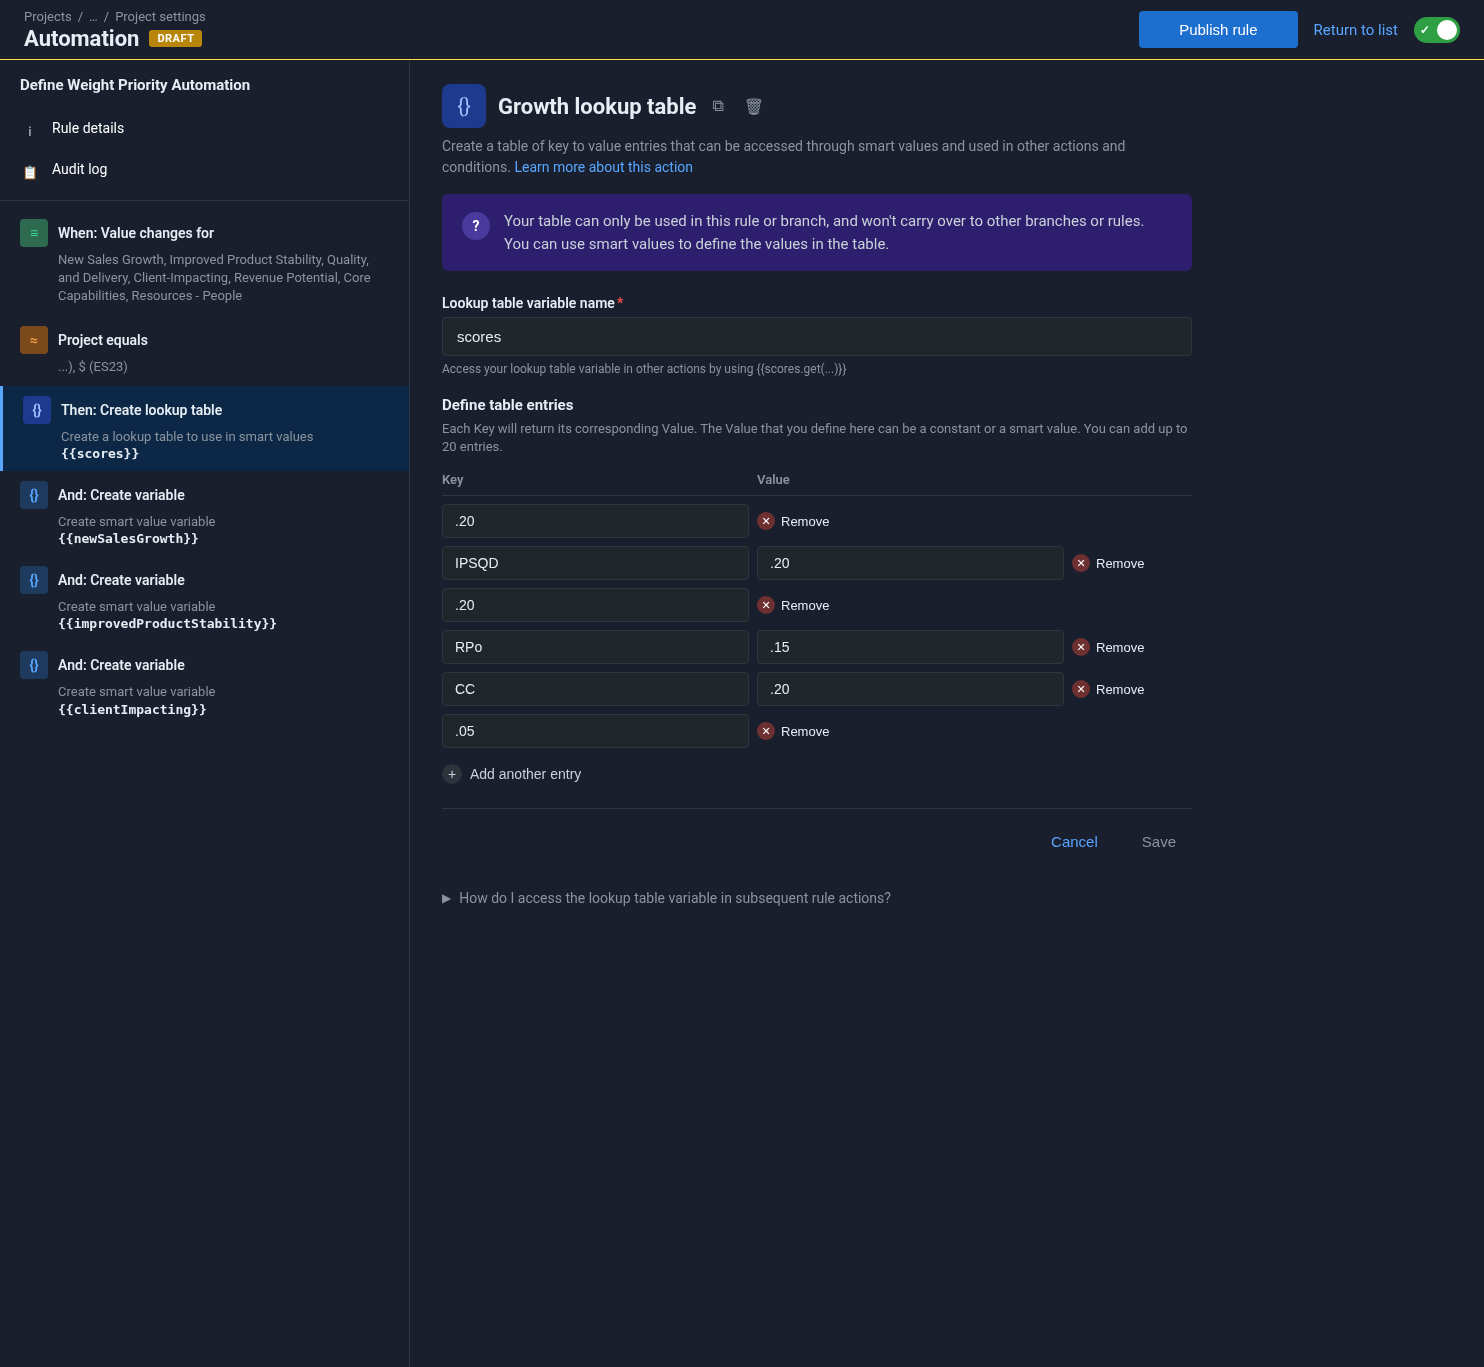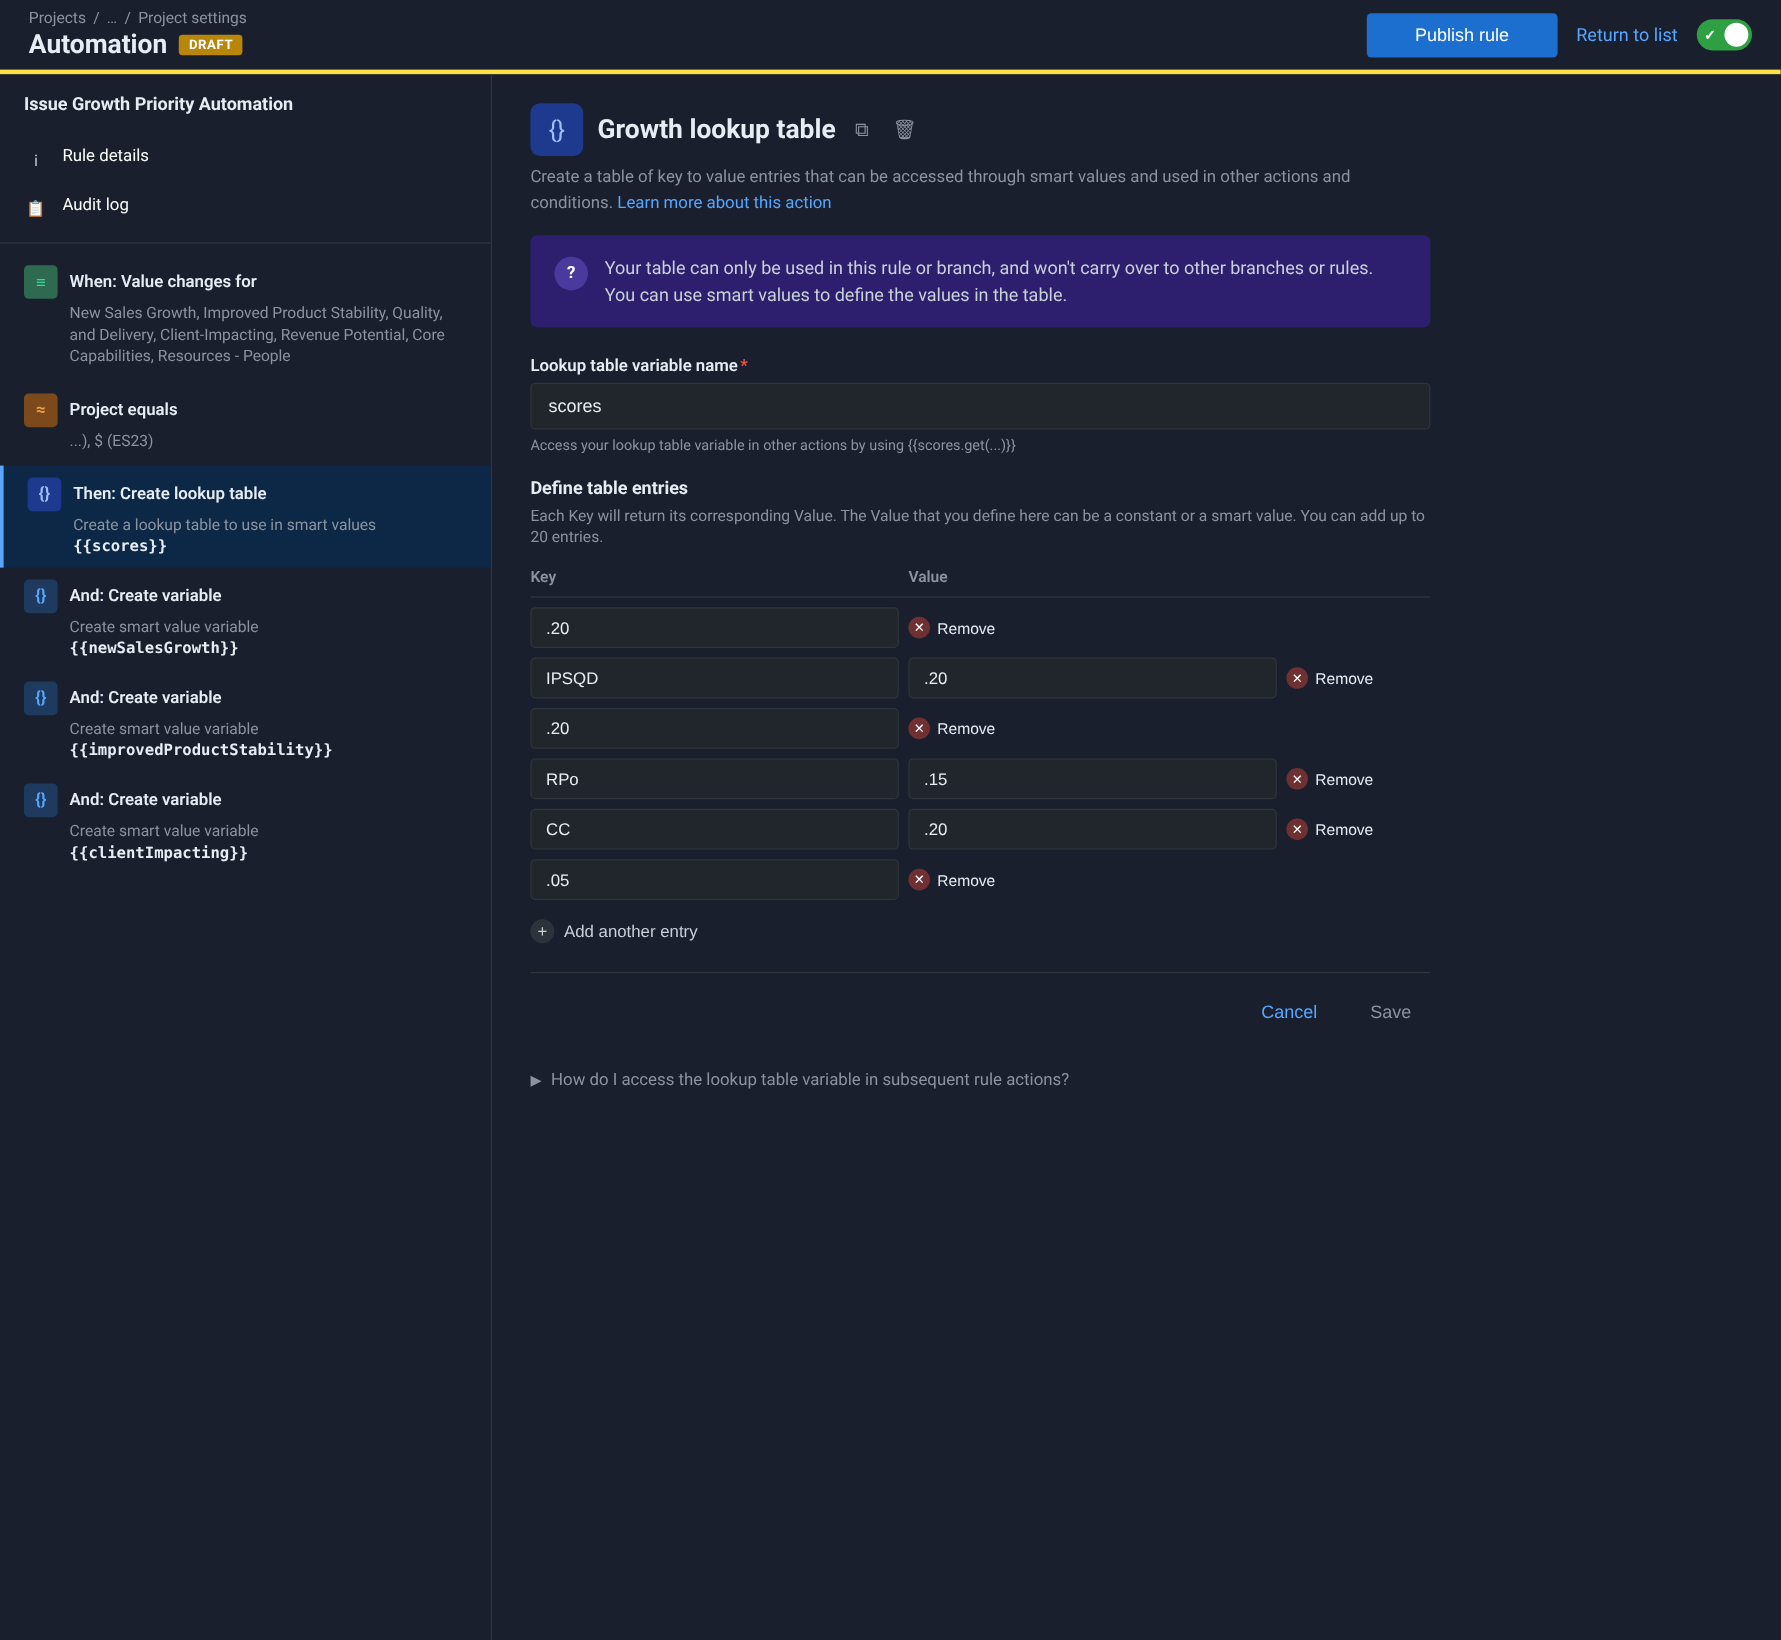--- a/index.html
+++ b/index.html
@@ -11,21 +11,21 @@
       min-height: 1367px;
     }
 
     
     .top-bar {
       display: flex;
       align-items: center;
       justify-content: space-between;
       padding: 8px 24px;
       background: #1a1f2e;
-      border-bottom: 4px solid #fde047;
+      border-bottom: 1px solid #fde047;
       min-height: 60px;
     }
     .top-bar-left {
       display: flex;
       align-items: center;
       gap: 8px;
     }
     .breadcrumb {
       display: flex;
       align-items: center;
@@ -466,21 +466,21 @@
     <div class="toggle-switch">
       <span class="toggle-check">✓</span>
       <div class="toggle-knob"></div>
     </div>
   </div>
 </div>
 
 <div class="main-layout">
 
   <div class="sidebar">
-    <div class="rule-title">Issue Growth Priority Automation</div>
+    <div class="rule-title">Define Weight Priority Automation</div>
 
     <div class="sidebar-item">
       <div class="sidebar-item-icon">ℹ</div>
       <span class="sidebar-item-label">Rule details</span>
     </div>
     <div class="sidebar-item">
       <div class="sidebar-item-icon">📋</div>
       <span class="sidebar-item-label">Audit log</span>
     </div>
 

